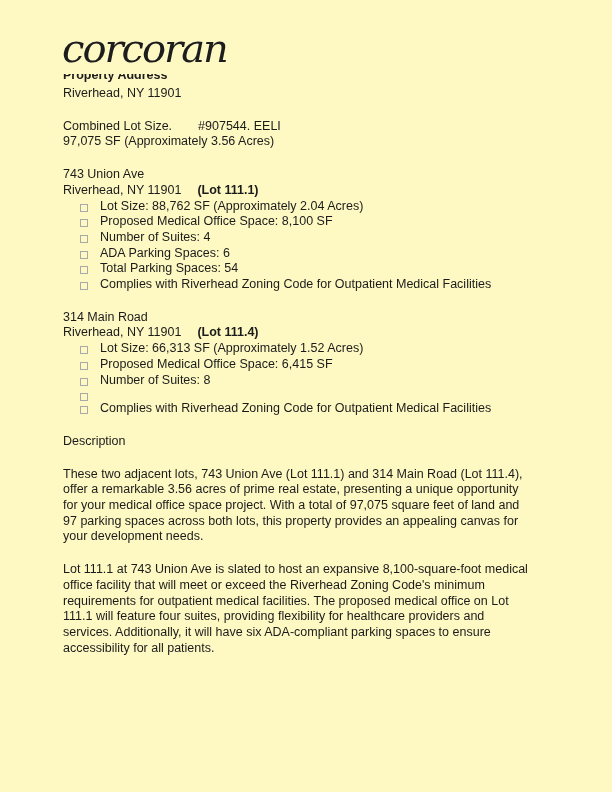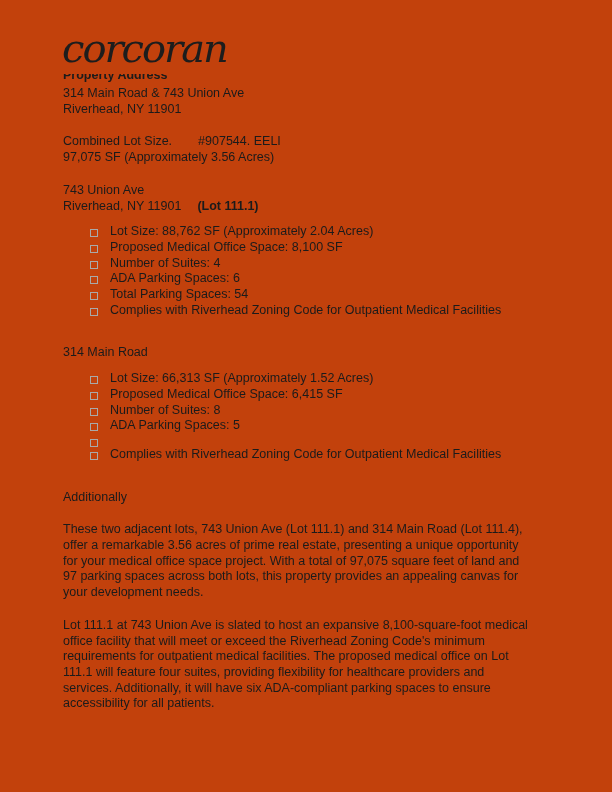--- a/index.html
+++ b/index.html
@@ -1,19 +1,19 @@
 <!DOCTYPE html>
 <html><head>
 <meta charset="utf-8">
 <style>
   html,body { margin:0; padding:0; background:#ffffff; }
   .page {
     position:relative;
     width:612px; height:792px;
-    background:#c2410c;
+    background:#fef9c3;
     font-family:"Liberation Sans", sans-serif;
     font-size:12.5px;
     line-height:15.7px;
     color:#1b1b1b;
     overflow:hidden;
   }
   .logo {
     position:absolute;
     left:62px; top:28px;
     font-family:"DejaVu Serif", serif;
@@ -29,21 +29,21 @@
     left:63px; top:74px;
     width:478px;
   }
   .b { font-weight:400; }
   .clip-heading { height:12px; overflow:hidden; }
   .clip-heading > span { display:block; margin-top:-6px; font-weight:700; }
   .gap { height:17px; }
   .line { margin:0; }
   .ref { margin-left:26px; }
   .lot-tag { margin-left:16px; font-weight:700; }
-  ul.bullets { list-style:none; margin:10px; padding:0; }
+  ul.bullets { list-style:none; margin:0; padding:0; }
   ul.bullets li { display:flex; align-items:flex-start; padding-left:17px; margin:0; }
   .sq {
     flex:0 0 auto;
     width:6px; height:6px;
     border:1px solid #a9a9a9;
     margin:5px 12px 0 0;
     background:transparent;
   }
   .para { white-space:pre-line; margin:17px 0 0 0; }
 </style>
@@ -52,21 +52,20 @@
 
 <div class="page">
 
   <div class="logo">corcoran</div>
 
   <div class="content">
 
     <div class="clip-heading">
       <span>Property Address</span>
     </div>
-    <div class="line">314 Main Road &amp; 743 Union Ave</div>
     <div class="line">Riverhead, NY 11901</div>
 
     <div class="gap"></div>
 
     <div class="line">
       <span class="b">Combined Lot Size.</span><span class="b ref">#907544. EELI</span>
     </div>
     <div class="line">97,075 SF (Approximately 3.56 Acres)</div>
 
     <div class="gap"></div>
@@ -101,50 +100,49 @@
             <span class="sq"></span>
             <span>Complies with Riverhead Zoning Code for Outpatient Medical Facilities</span>
           </li>
       </ul>
     </div>
 
     <div class="gap"></div>
 
     <div>
       <div class="line b">314 Main Road</div>
+      <div class="line">
+        <span>Riverhead, NY 11901</span><span class="lot-tag">(Lot 111.4)</span>
+      </div>
       <ul class="bullets">
         <li>
             <span class="sq"></span>
             <span>Lot Size: 66,313 SF (Approximately 1.52 Acres)</span>
           </li>
         <li>
             <span class="sq"></span>
             <span>Proposed Medical Office Space: 6,415 SF</span>
           </li>
         <li>
             <span class="sq"></span>
             <span>Number of Suites: 8</span>
           </li>
         <li>
             <span class="sq"></span>
-            <span>ADA Parking Spaces: 5</span>
-          </li>
-        <li>
-            <span class="sq"></span>
           </li>
         <li>
             <span class="sq"></span>
             <span>Complies with Riverhead Zoning Code for Outpatient Medical Facilities</span>
           </li>
       </ul>
     </div>
 
     <div class="gap"></div>
 
-    <div class="line b">Additionally</div>
+    <div class="line b">Description</div>
 
     <p class="para">These two adjacent lots, 743 Union Ave (Lot 111.1) and 314 Main Road (Lot 111.4),
 offer a remarkable 3.56 acres of prime real estate, presenting a unique opportunity
 for your medical office space project. With a total of 97,075 square feet of land and
 97 parking spaces across both lots, this property provides an appealing canvas for
 your development needs.</p>
 
     <p class="para">Lot 111.1 at 743 Union Ave is slated to host an expansive 8,100-square-foot medical
 office facility that will meet or exceed the Riverhead Zoning Code's minimum
 requirements for outpatient medical facilities. The proposed medical office on Lot

